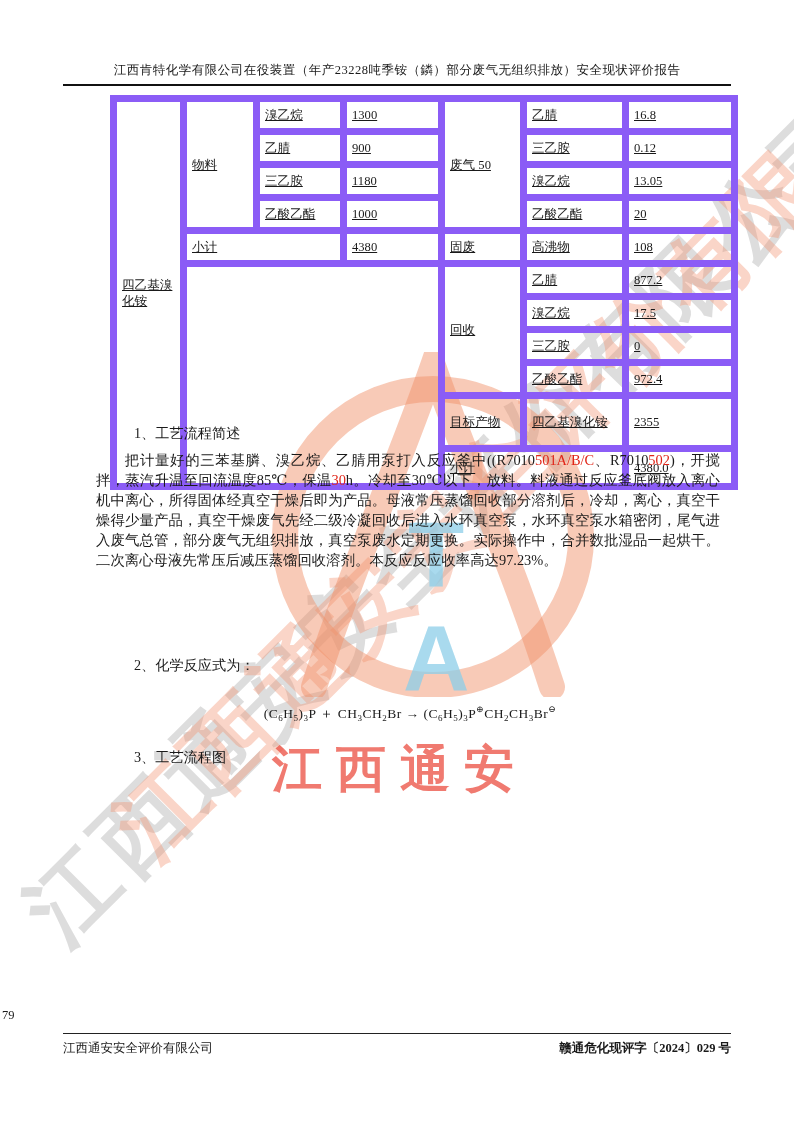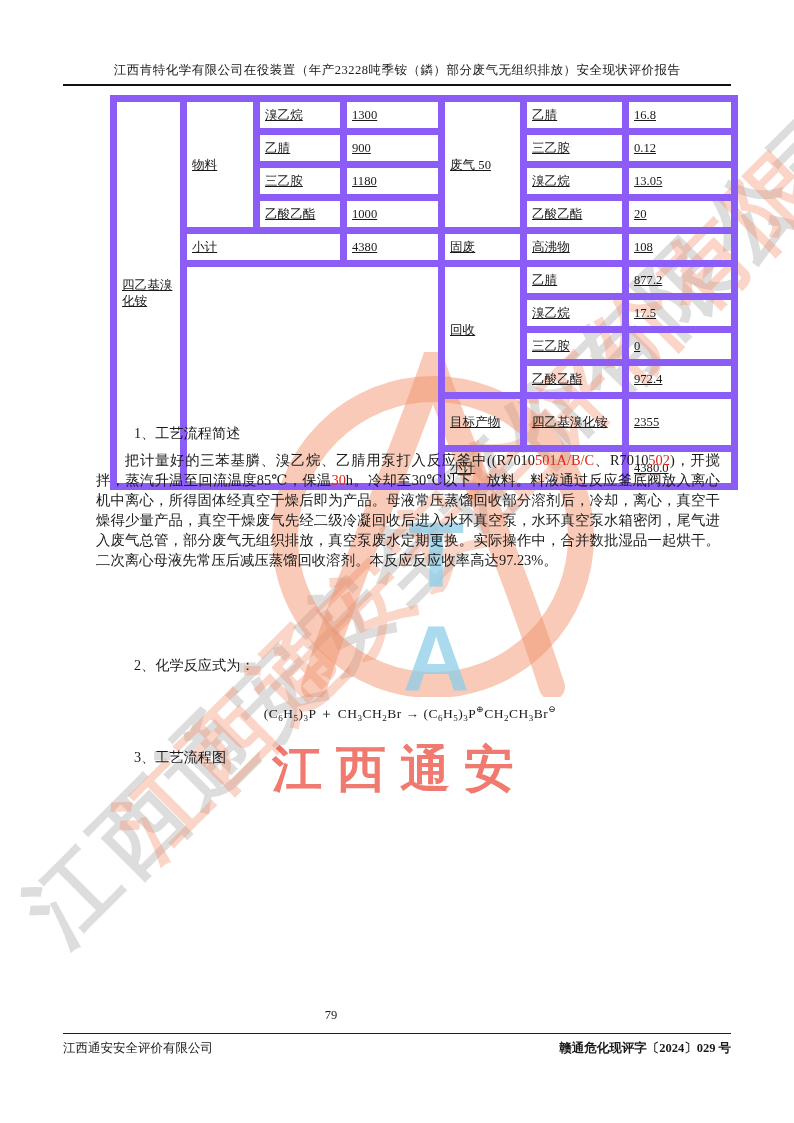--- a/index.html
+++ b/index.html
@@ -35,21 +35,21 @@
   .sec-heading{position:absolute;top:394px;left:96px;font-size:15.5px;font-weight:bold;
       font-family:"Liberation Sans","DejaVu Sans",sans-serif;}
   .sub-item{position:absolute;left:134px;font-size:14.2px;}
   .item1{top:424px;} .item2{top:656px;} .item3{top:748px;}
   .para{position:absolute;top:450px;left:96px;width:624px;font-size:14.4px;
       line-height:20px;text-align:justify;text-indent:2em;}
   .equation{position:absolute;top:704px;left:130px;width:560px;text-align:center;
       font-size:13.5px;letter-spacing:0.5px;}
   .equation sub{font-size:9px;} .equation sup{font-size:9px;}
   
-  .page-number{position:absolute;top:1008px;left:12px;width:638px;text-align:center;
+  .page-number{position:absolute;top:1008px;left:2px;width:638px;
       font-size:12.5px;}
   .footer-rule{position:absolute;top:1033px;left:63px;width:668px;
       border-top:1.5px solid #222;}
   .footer-row{position:absolute;top:1040px;left:63px;width:668px;display:flex;
       justify-content:space-between;font-size:12.5px;}
   .footer-right{font-weight:bold;}
 </style>
 </head>
 <body>
 

